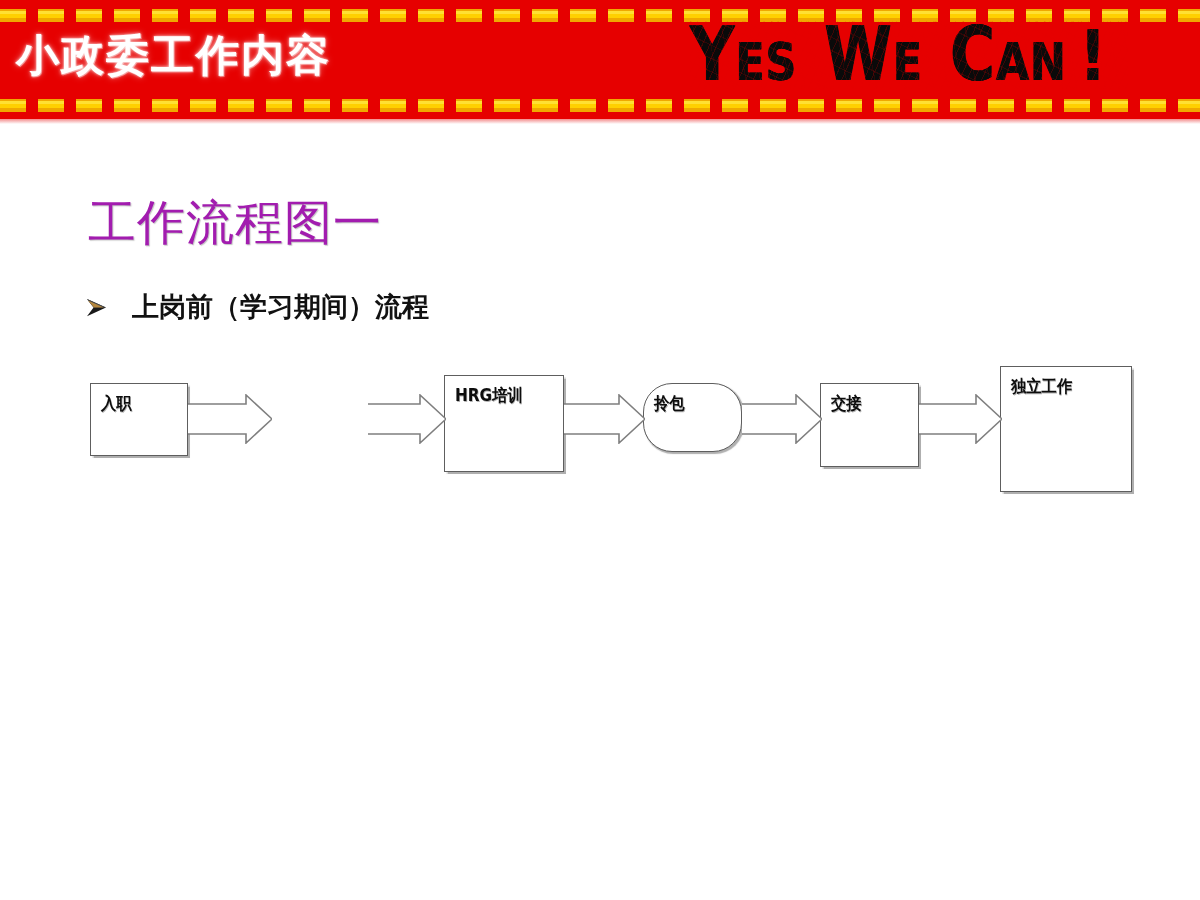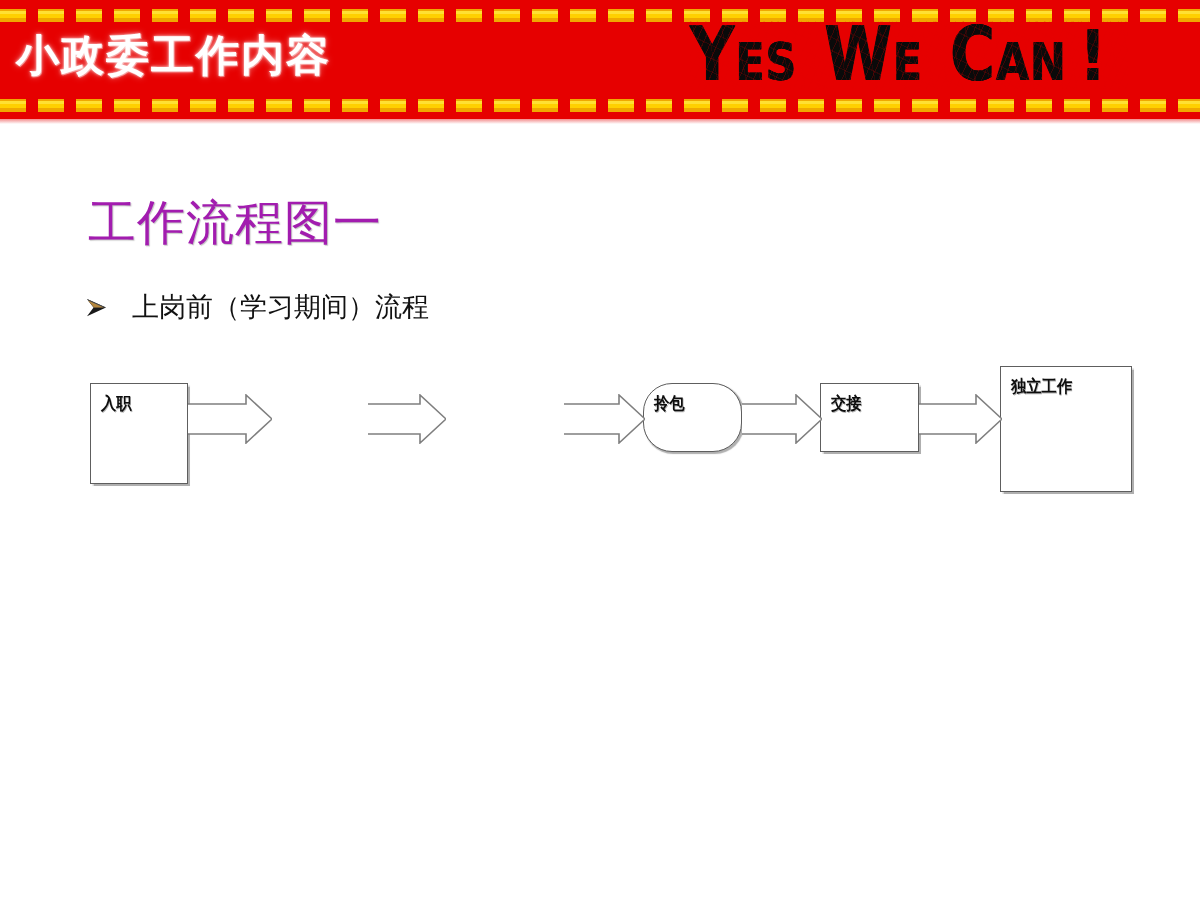--- a/index.html
+++ b/index.html
@@ -147,21 +147,21 @@
     height: 26px;
     margin-right: 22px;
     flex: 0 0 auto;
     position: relative;
     top: 1px;
   }
   .bullet-text {
     font-size: 27px;
     line-height: 34px;
     color: #111111;
-    font-weight: normal;
+    font-weight: bold;
     letter-spacing: 0px;
     font-family: "DejaVu Sans", "Liberation Sans", sans-serif;
   }
 
   
   .flow-area {
     position: absolute;
     left: 0;
     top: 0;
     width: 1200px;
@@ -219,27 +219,30 @@
       <svg width="26" height="26" viewBox="0 0 26 26" aria-hidden="true">
         <path d="M3 4 L22 12.6 L3 21.2 L9.6 12.6 Z" fill="#1a1a1a"></path>
         <path d="M3 4 L22 12.6 L9.6 12.6 Z" fill="#4a4a4a"></path>
         <path d="M4 5.4 L19.6 12.6 L9.9 12.6 Z" fill="#c8923c" opacity="0.85"></path>
       </svg>
     </span>
     <span class="bullet-text">上岗前（学习期间）流程</span>
   </div>
 
   <div class="flow-area" id="flow-area">
-      <div class="flow-box" style="left: 90px; top: 383px; width: 98px; height: 101px; border-color: rgb(94, 94, 94);">
+      <div class="flow-box" style="left: 90px; top: 383px; width: 98px; height: 73px; border-color: rgb(94, 94, 94);">
         <div class="flow-box-label">入职</div>
+      </div>
+      <div class="flow-box" style="left: 444px; top: 375px; width: 120px; height: 97px; border-color: rgb(94, 94, 94);">
+        <div class="flow-box-label">HRG培训</div>
       </div>
       <div class="flow-box" style="left: 643px; top: 383px; width: 99px; height: 69px; border-color: rgb(94, 94, 94); border-radius: 29px;">
         <div class="flow-box-label">拎包</div>
       </div>
-      <div class="flow-box" style="left: 820px; top: 383px; width: 99px; height: 69px; border-color: rgb(94, 94, 94);">
+      <div class="flow-box" style="left: 820px; top: 383px; width: 99px; height: 84px; border-color: rgb(94, 94, 94);">
         <div class="flow-box-label">交接</div>
       </div>
       <div class="flow-box" style="left: 1000px; top: 366px; width: 132px; height: 126px; border-color: rgb(94, 94, 94);">
         <div class="flow-box-label">独立工作</div>
       </div>
       <div class="flow-arrow" style="left: 188px; top: 394px; width: 84px; height: 50px;"><svg width="84" height="50" viewBox="0 0 84 50">
           <path d="M0 10 L58 10 L58 1 L84 25 L58 49 L58 40 L0 40" fill="#ffffff" stroke="#7f7f7f" stroke-width="1.6" stroke-linejoin="miter"></path>
         </svg></div>
       <div class="flow-arrow" style="left: 368px; top: 394px; width: 78px; height: 50px;"><svg width="78" height="50" viewBox="0 0 78 50">
           <path d="M0 10 L52 10 L52 1 L78 25 L52 49 L52 40 L0 40" fill="#ffffff" stroke="#7f7f7f" stroke-width="1.6" stroke-linejoin="miter"></path>

